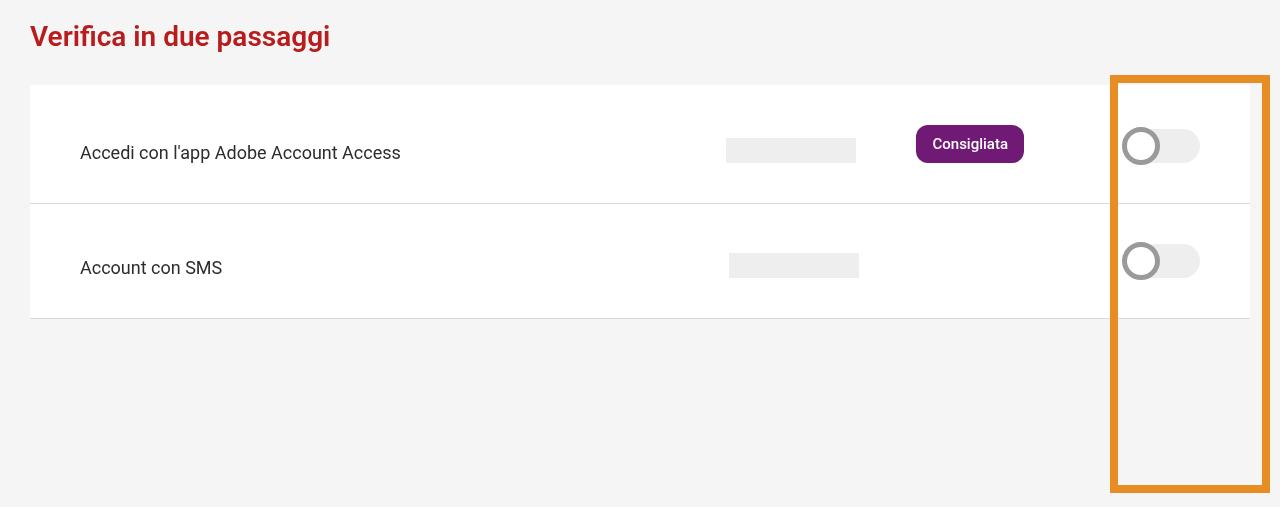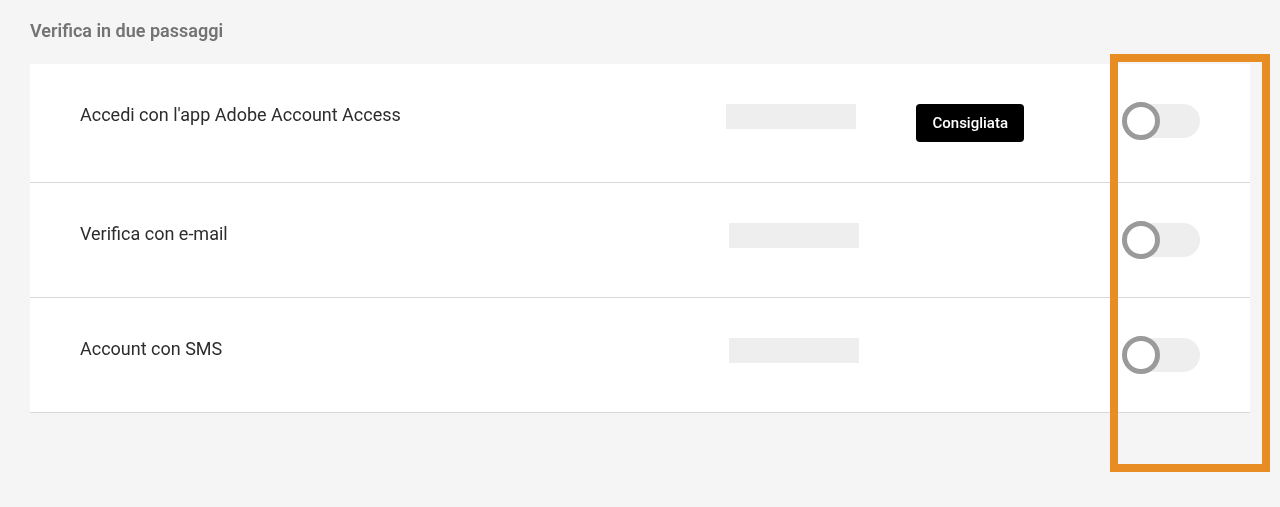--- a/index.html
+++ b/index.html
@@ -8,54 +8,54 @@
       box-sizing: border-box;
     }
     body {
       background-color: #f5f5f5;
       font-family: -apple-system, BlinkMacSystemFont, "Segoe UI", Roboto, Helvetica, Arial, sans-serif;
       padding: 20px 30px;
       width: 1280px;
       height: 507px;
     }
     .section-title {
-      font-size: 18px;
+      font-size: 28px;
       font-weight: 600;
-      color: #737373;
-      margin-bottom: 23px;
+      color: #b91c1c;
+      margin-bottom: 32px;
     }
     .settings-container {
       position: relative;
     }
     .setting-row {
       background-color: #ffffff;
       display: flex;
-      align-items: flex-start;
+      align-items: flex-end;
       padding: 40px 50px;
       border-bottom: 1px solid #d8d8d8;
     }
     .setting-row:last-child {
       border-bottom: none;
     }
     .setting-label {
       font-size: 18px;
       color: #2c2c2c;
       flex: 1;
     }
     .placeholder-box {
       width: 130px;
       height: 25px;
       background-color: #eeeeee;
       margin-right: 60px;
     }
     .badge {
-      background-color: #000000;
+      background-color: #701a75;
       color: #ffffff;
       padding: 10px 16px;
-      border-radius: 4px;
+      border-radius: 12px;
       font-size: 15px;
       font-weight: 500;
       margin-right: 100px;
     }
     .badge-spacer {
       width: 105px;
       margin-right: 100px;
     }
     .toggle {
       position: relative;
@@ -95,28 +95,20 @@
 
   <div class="setting-row">
     <div class="setting-label">Accedi con l'app Adobe Account Access</div>
     <div class="placeholder-box"></div>
     <div class="badge">Consigliata</div>
     <div class="toggle">
       <div class="toggle-knob"></div>
     </div>
   </div>
 
-  <div class="setting-row">
-    <div class="setting-label">Verifica con e-mail</div>
-    <div class="placeholder-box"></div>
-    <div class="badge-spacer"></div>
-    <div class="toggle">
-      <div class="toggle-knob"></div>
-    </div>
-  </div>
 
   <div class="setting-row">
     <div class="setting-label">Account con SMS</div>
     <div class="placeholder-box"></div>
     <div class="badge-spacer"></div>
     <div class="toggle">
       <div class="toggle-knob"></div>
     </div>
   </div>
 

